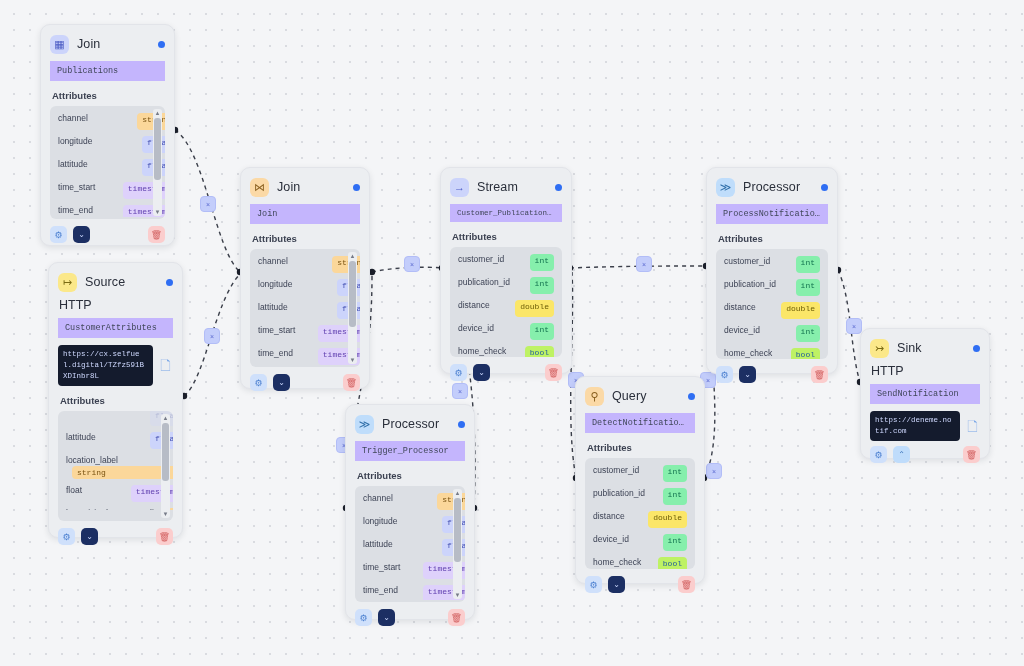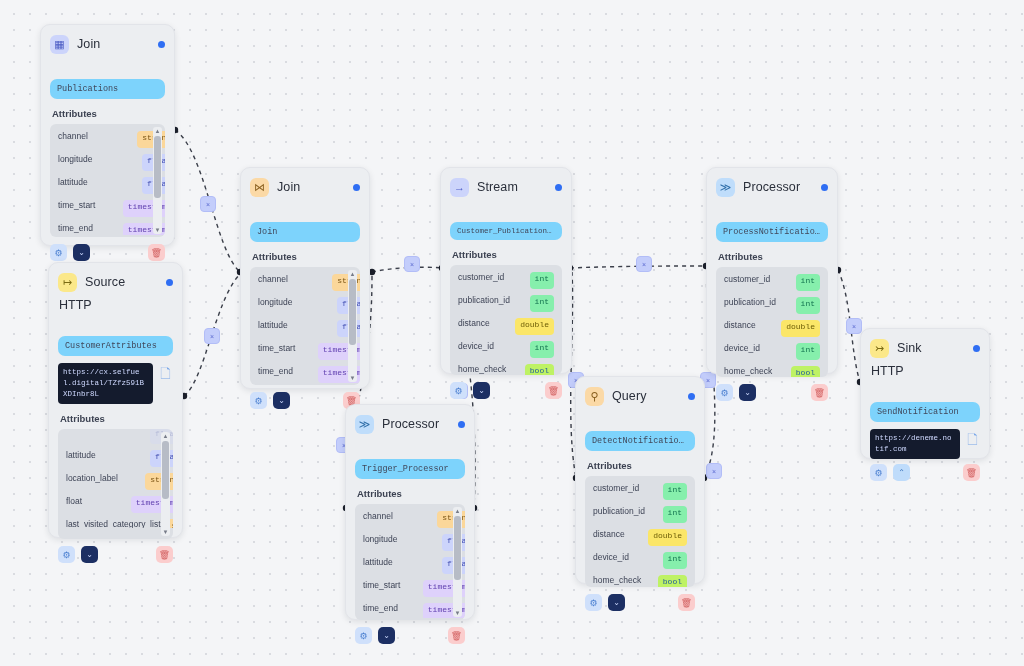--- a/index.html
+++ b/index.html
@@ -45,27 +45,27 @@
   .ic-processor{background:#bfddfb;color:#2f6ea8;}
   .ic-query{background:#fbd9a6;color:#8a6020;}
   .ic-sink{background:#fbe88a;color:#7a6a14;}
   .node-title{font-size:12.5px;color:#2a2f3b;letter-spacing:.1px;}
   .status-dot{
     margin-left:auto;width:7px;height:7px;border-radius:50%;
     background:#2f6ef3;
   }
   .proto{font-size:12.5px;color:#2a2f3b;margin:5px 1px 2px 1px;}
   .name-pill{
-    background:#7dd3fc;border-radius:7px;
+    background:#c4b5fd;border-radius:0;
     font-size:8.5px;color:#40475a;
-    padding:5px 7px;margin-top:24px;
+    padding:5px 7px;margin-top:6px;
     font-family:"Liberation Mono", monospace;
     white-space:nowrap;overflow:hidden;text-overflow:ellipsis;
   }
-  .url-row{display:flex;align-items:flex-start;gap:5px;margin-top:7px;}
+  .url-row{display:flex;align-items:center;gap:5px;margin-top:7px;}
   .url-box{
     background:#141b2d;color:#cfd9ff;
     font-family:"Liberation Mono", monospace;
     font-size:7.5px;line-height:11px;
     border-radius:4px;padding:4px 5px;
     width:97px;word-break:break-all;
   }
   .doc-icon{
     width:15px;height:17px;flex:0 0 auto;margin-top:3px;
     display:flex;align-items:center;justify-content:center;
@@ -229,21 +229,21 @@
     <div class="attr-box" style="height:104px;">
       <div class="attr-scroll" style="height:104px;margin-top:-9px;">
         <div class="attr-row" style="width:118px;opacity:.25;">
           <span class="attr-name"></span>
           <span class="type-pill t-float">float</span>
         </div>
         <div class="attr-row" style="width:118px;">
           <span class="attr-name">lattitude</span>
           <span class="type-pill t-float">float</span>
         </div>
-        <div class="attr-row" style="width:118px;">
+        <div class="attr-row" style="width:118px;flex-direction:column;">
           <span class="attr-name">location_label</span>
           <span class="type-pill t-string">string</span>
         </div>
         <div class="attr-row" style="width:118px;">
           <span class="attr-name">float</span>
           <span class="type-pill t-timestamp">timestamp</span>
         </div>
         <div class="attr-row" style="width:118px;">
           <span class="attr-name" style="line-height:10px;">last_visited_category_list</span>
           <span class="type-pill t-string">string</span>

